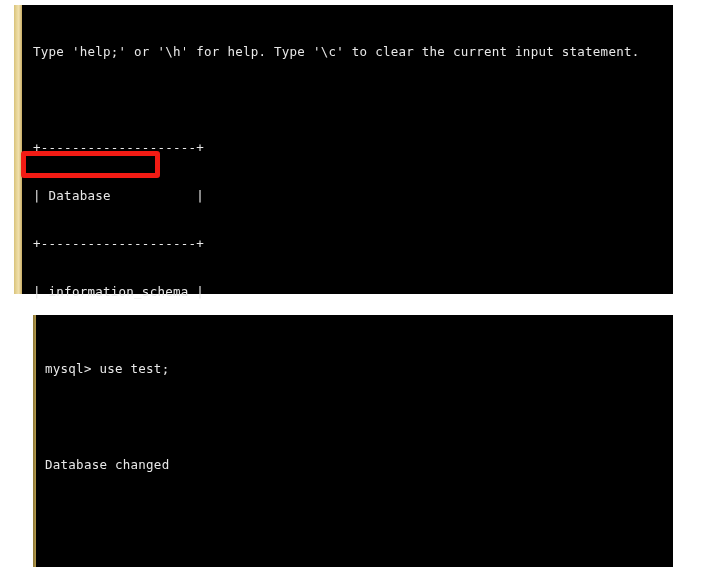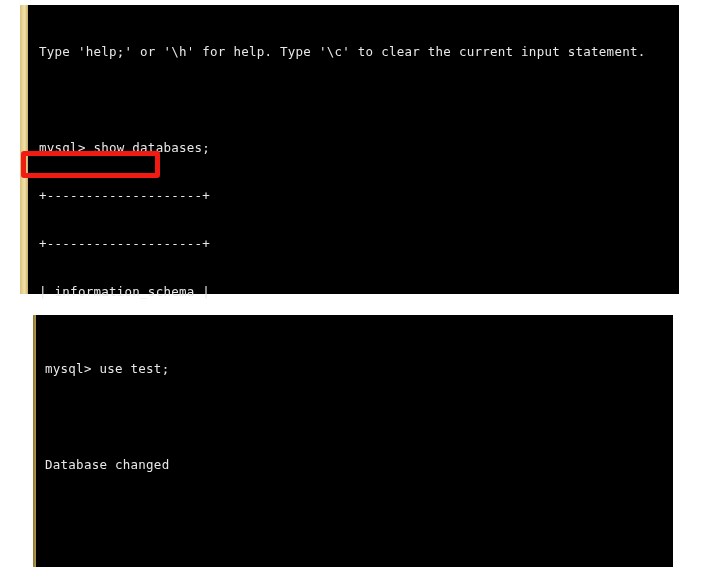--- a/index.html
+++ b/index.html
@@ -11,21 +11,21 @@
     width: 708px;
     height: 567px;
     position: relative;
     overflow: hidden;
     font-family: "DejaVu Sans Mono", "Liberation Mono", monospace;
   }
 
   
   #terminal-one {
     position: absolute;
-    left: 20px;
+    left: 14px;
     top: 5px;
     width: 659px;
     height: 289px;
     background: #e5e5e5;
     box-sizing: border-box;
   }
   #terminal-one .gutter {
     position: absolute;
     left: 0;
     top: 0;
@@ -107,22 +107,22 @@
 </style>
 </head>
 <body>
 
 <div id="terminal-one">
   <div class="gutter"></div>
   <div class="screen">
     <div class="console">
       <div class="line">Type 'help;' or '\h' for help. Type '\c' to clear the current input statement.</div>
       <div class="line blank"></div>
-      <div class="line">mysql&gt; show databases;</div>
       <div class="line">+--------------------+</div>
+      <div class="line">| Database           |</div>
       <div class="line">+--------------------+</div>
       <div class="line">| information_schema |</div>
       <div class="line">| mysql              |</div>
       <div class="line">| performance_schema |</div>
       <div class="line">| test               |</div>
       <div class="line">| zabbix             |</div>
       
       
       
       

